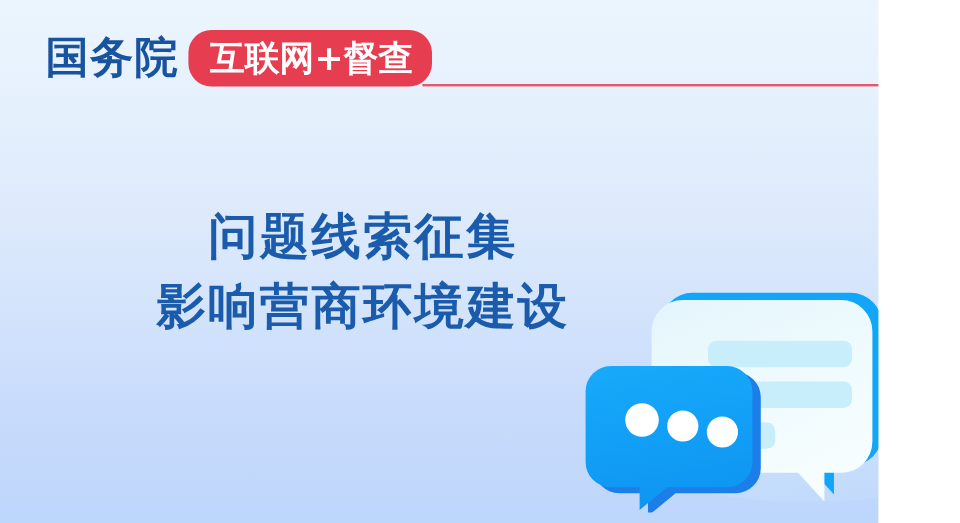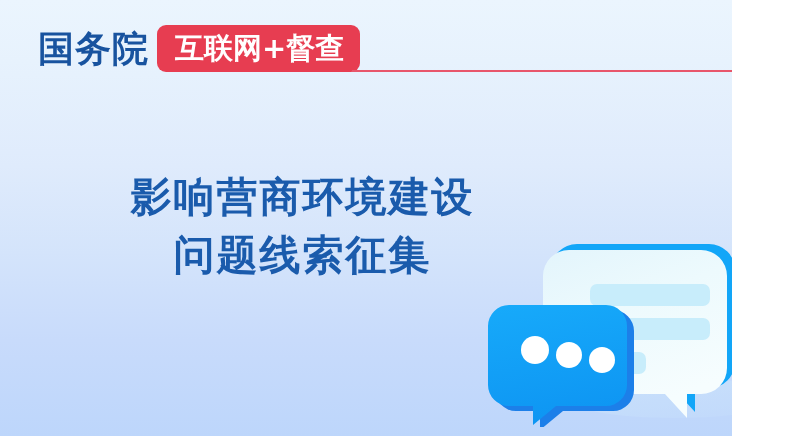--- a/index.html
+++ b/index.html
@@ -49,21 +49,21 @@
   }
 
   #campaign-badge {
     position: absolute;
     left: 157px;
     top: 1px;
     height: 47px;
     padding: 0 16px 0 18px;
     box-sizing: border-box;
     background: #E73D51;
-    border-radius: 9px;
+    border-radius: 19px;
     display: flex;
     align-items: center;
     justify-content: flex-end;
   }
   #campaign-badge-label {
     font-size: 29px;
     font-weight: bold;
     line-height: 34px;
     letter-spacing: 0px;
     color: #FFFFFF;
@@ -118,22 +118,22 @@
     <div id="org-name">国务院</div>
 
     <div id="campaign-badge">
       <span id="campaign-badge-label">互联网+督查</span>
     </div>
 
     <div id="header-rule"></div>
   </div>
 
   <div id="headline">
+    <div class="headline-line">问题线索征集</div>
     <div class="headline-line">影响营商环境建设</div>
-    <div class="headline-line">问题线索征集</div>
   </div>
 
   <div id="illustration">
     <svg width="300" height="205" viewBox="0 0 300 205" xmlns="http://www.w3.org/2000/svg">
       <defs>
         <linearGradient id="backFill" x1="0" y1="0" x2="0.45" y2="1">
           <stop offset="0%" stop-color="#E3F5FC"></stop>
           <stop offset="45%" stop-color="#EDFAFD"></stop>
           <stop offset="100%" stop-color="#F6FDFE"></stop>
         </linearGradient>

